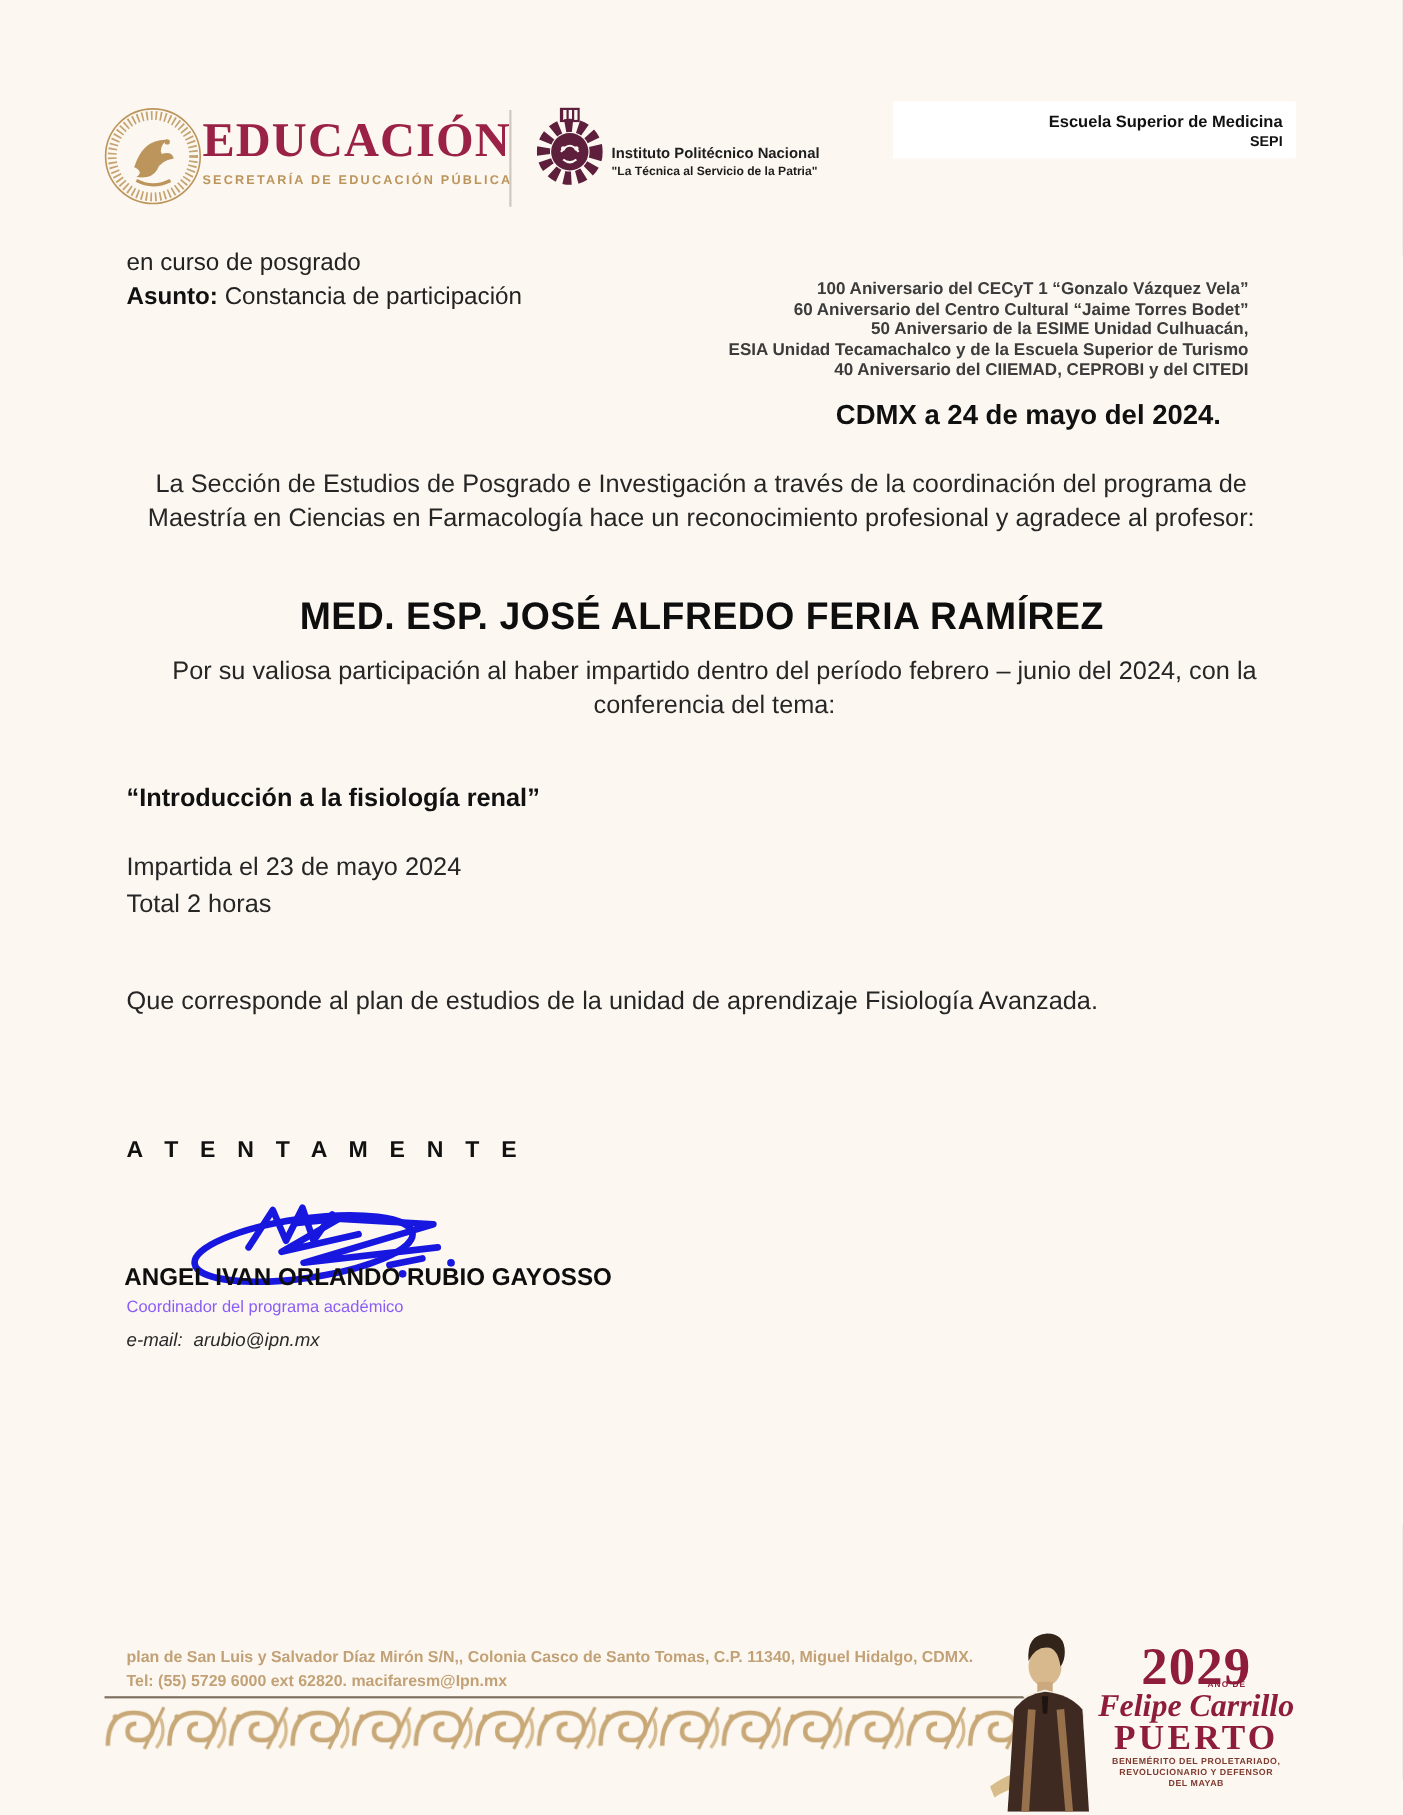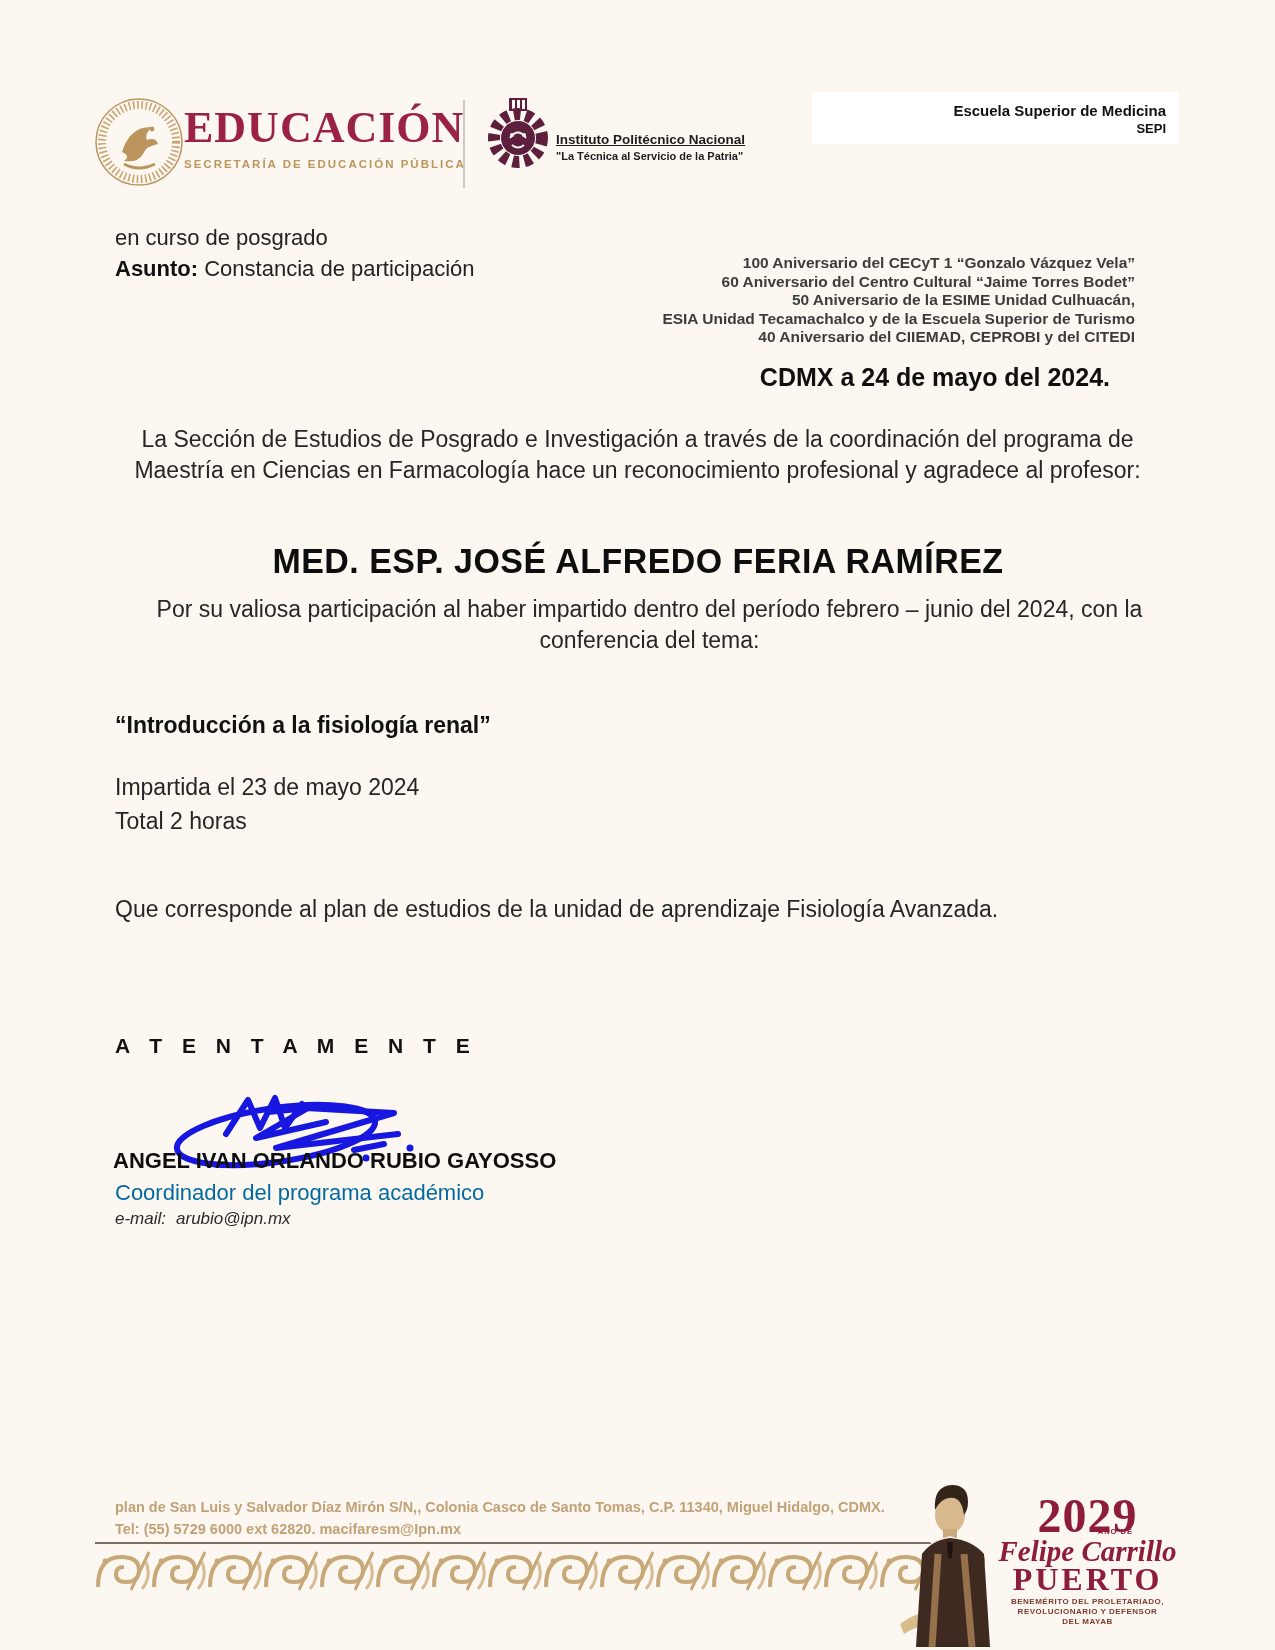--- a/index.html
+++ b/index.html
@@ -11,21 +11,21 @@
   }
   
   .seal { position:absolute; left:94px; top:96px; }
   .sep-block { position:absolute; left:184px; top:102px; }
   .sep-word { font-family:"Liberation Serif", serif; font-weight:700; font-size:44px;
               color:#9B2247; letter-spacing:1px; }
   .sep-sub  { margin-top:5px; font-size:11.5px; font-weight:700; color:#BC955C; letter-spacing:2px; }
   .hdr-divider { position:absolute; left:463px; top:100px; width:2px; height:88px; background:#cfc8c0; }
   .ipn-emblem { position:absolute; left:488px; top:96px; }
   .ipn-text { position:absolute; left:556px; top:132px; }
-  .ipn-name { font-size:13.5px; font-weight:700; color:#1d1d1d;text-decoration:underline; }
+  .ipn-name { font-size:13.5px; font-weight:700; color:#1d1d1d; }
   .ipn-motto { font-size:11px; font-weight:700; color:#1d1d1d; margin-top:3px; }
   .school-box { position:absolute; left:812px; top:92px; width:366px; background:#ffffff;
                 padding:10px 12px 8px 12px; text-align:right; }
   .school-line1 { font-size:15px; font-weight:700; color:#111; }
   .school-line2 { font-size:13px; font-weight:700; color:#111; margin-top:2px; }
   
   .subject { position:absolute; left:115px; top:222px; width:440px; font-size:22px; line-height:31px; color:#222; }
   .subject b { font-weight:700; color:#111; }
   .anniv { position:absolute; right:140px; top:254px; width:640px; text-align:right;
            font-size:15.5px; font-weight:700; color:#3c3c3c; line-height:18.5px; }
@@ -40,21 +40,21 @@
   .left-par { position:absolute; left:115px; font-size:23px; color:#262626; }
   .topic { top:712px; font-weight:700; color:#111; }
   .given { top:774px; }
   .hours { top:808px; }
   .plan  { top:892px; width:1005px; line-height:34px; }
   
   .salutation { position:absolute; left:115px; top:1034px; font-size:21px; font-weight:700;
                 letter-spacing:7px; color:#111; }
   .signature { position:absolute; left:158px; top:1078px; }
   .signer-name { position:absolute; left:113px; top:1148px; font-size:22px; font-weight:700; color:#0e0e0e; }
-  .signer-title { position:absolute; left:115px; top:1180px; font-size:22px; color:#0369a1; }
+  .signer-title { position:absolute; left:115px; top:1180px; font-size:15px; color:#8b5cf6; }
   .signer-email { position:absolute; left:115px; top:1209px; font-size:17px; font-style:italic; color:#2a2a2a; }
   .signer-email .val { margin-left:10px; }
   
   .footer-text { position:absolute; left:115px; top:1496px; font-size:14.5px; font-weight:700;
                  color:#C2A177; line-height:22px; }
   .footer-rule { position:absolute; left:95px; top:1542px; width:845px; height:2px; background:#7d7060; }
   .aztec-band { position:absolute; left:95px; top:1549px; }
   .felipe { position:absolute; left:985px; top:1496px; width:205px; text-align:center; }
   .felipe-year { position:relative; font-family:"Liberation Serif", serif; font-weight:700;
                  font-size:48px; line-height:40px; color:#8E1C3B; letter-spacing:1px; }

